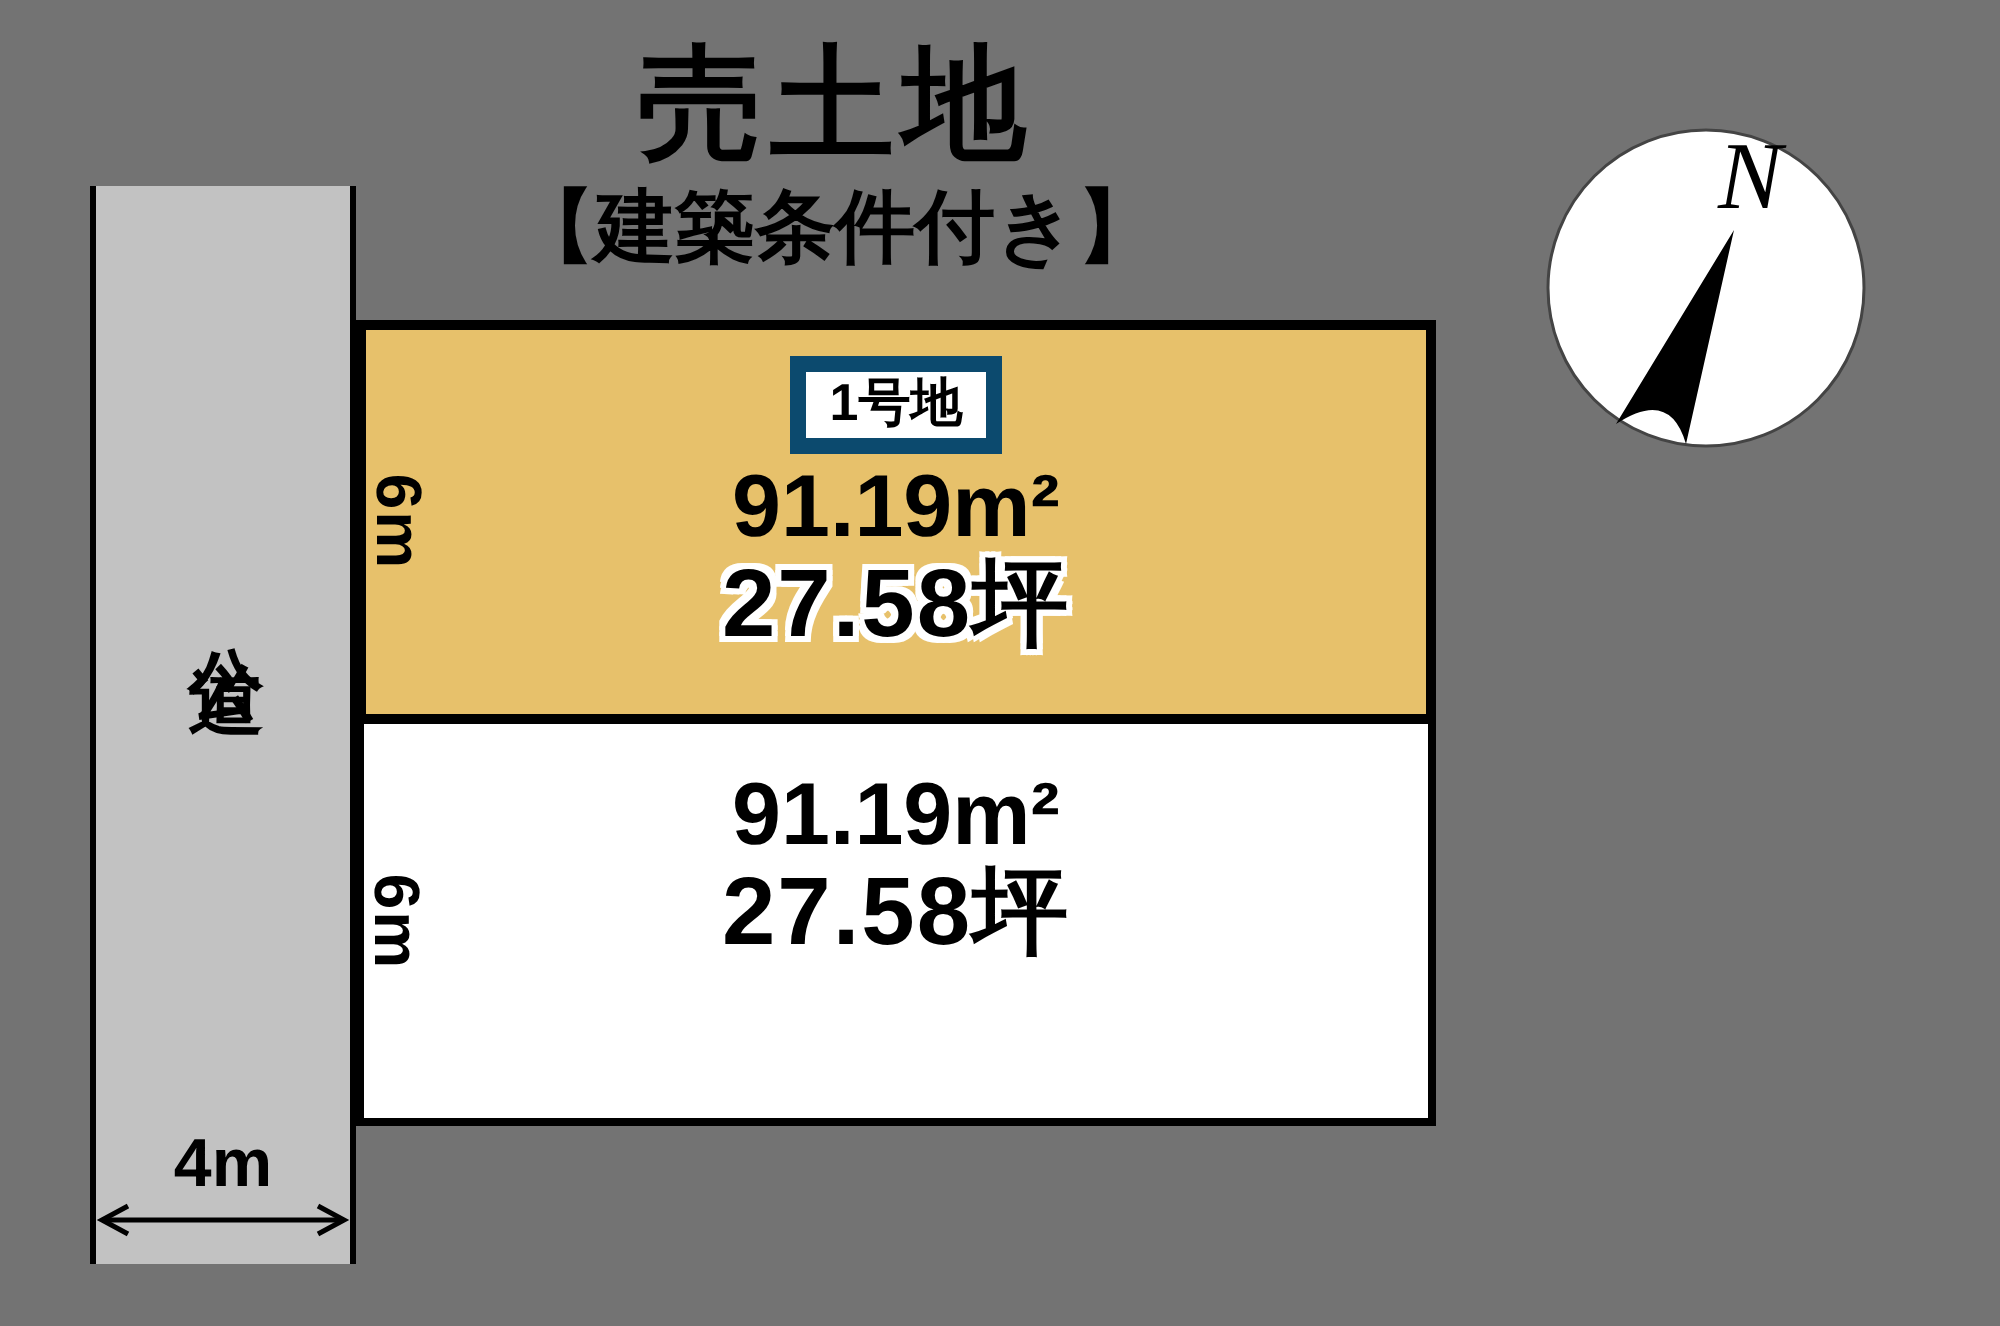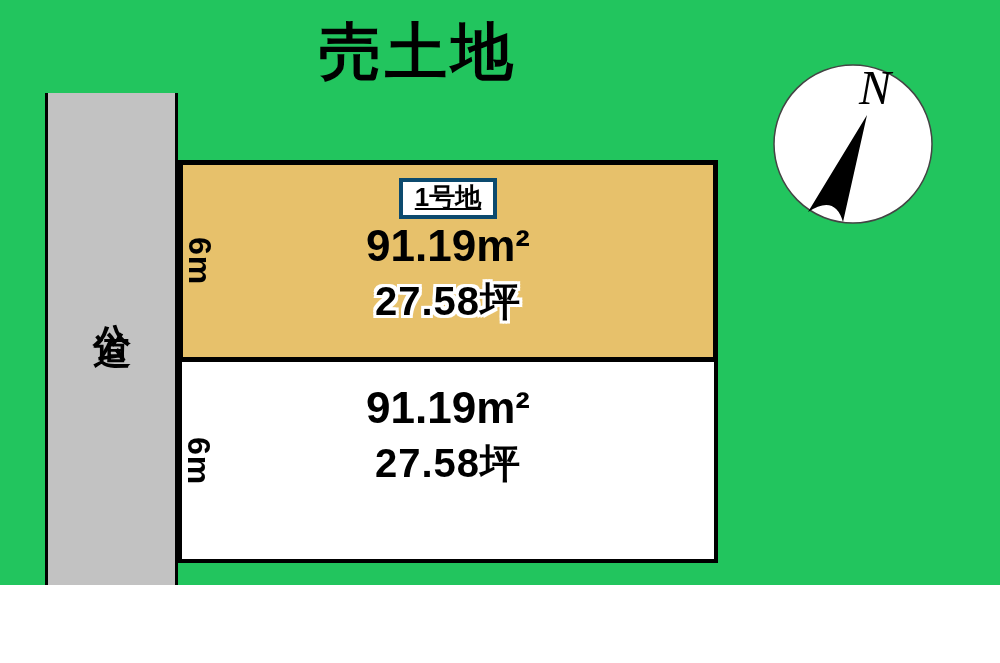--- a/index.html
+++ b/index.html
@@ -1,21 +1,21 @@
 <!DOCTYPE html>
 <html><head>
 <meta charset="utf-8">
 <style>
   * { margin: 0; padding: 0; box-sizing: border-box; }
   body { background: #fff; }
   .canvas {
     position: relative;
     width: 1000px;
-    height: 585px;
-    background: #22c55e;
+    height: 663px;
+    background: #737373;
     font-family: "Liberation Sans", sans-serif;
     overflow: hidden;
     color: #000;
   }
   .title {
     position: absolute;
     left: 118px; top: 10px; width: 600px;
     text-align: center;
     font-size: 62px;
     font-weight: bold;
@@ -69,36 +69,35 @@
     padding-top: 13px;
   }
   .plot2 {
     top: 362px; height: 201px;
     border: 4px solid #000;
     border-top: none;
     padding-top: 19px;
   }
   .badge {
     background: #fff;
-    border: 4px solid #0c4a6e;
+    border: 8px solid #0c4a6e;
     padding: 1px 12px 2px 12px;
     font-size: 26px;
     font-weight: bold;
     line-height: 1.15;
-    text-decoration: underline;
   }
   .sqm {
     margin-top: 4px;
     font-size: 44px;
     font-weight: 600;
     line-height: 1.05;
   }
   .tsubo {
-    margin-top: 12px;
-    font-size: 40px;
+    margin-top: 2px;
+    font-size: 48px;
     font-weight: bold;
     line-height: 1.0;
     letter-spacing: 1px;
   }
   .outlined {
     text-shadow:
       -3px -3px 0 #fff,  3px -3px 0 #fff,
       -3px  3px 0 #fff,  3px  3px 0 #fff,
       -3px  0   0 #fff,  3px  0   0 #fff,
        0   -3px 0 #fff,  0    3px 0 #fff;
@@ -120,23 +119,32 @@
     font-style: italic;
     font-size: 48px;
   }
 </style>
 </head>
 <body>
 
 <div class="canvas">
 
   <div class="title">売土地</div>
+  <div class="subtitle">【建築条件付き】</div>
 
   <div class="road" style="background-color: rgb(194, 194, 194);">
     <div class="road-label">公道</div>
+    <div class="road-dim">
+      <div class="road-dim-text">4m</div>
+      <svg width="127" height="18" viewBox="0 0 127 18">
+        <line x1="4" y1="9" x2="123" y2="9" stroke="#000" stroke-width="2.5"></line>
+        <polyline points="16,2 3,9 16,16" fill="none" stroke="#000" stroke-width="2.5"></polyline>
+        <polyline points="111,2 124,9 111,16" fill="none" stroke="#000" stroke-width="2.5"></polyline>
+      </svg>
+    </div>
   </div>
 
   <div class="plot plot1" style="background-color: rgb(231, 193, 107);">
     <span class="frontage">6m</span>
     <div class="badge">
       <span>1号地</span>
     </div>
     <div class="sqm">91.19m²</div>
     <div class="tsubo outlined">27.58坪</div>
   </div>

